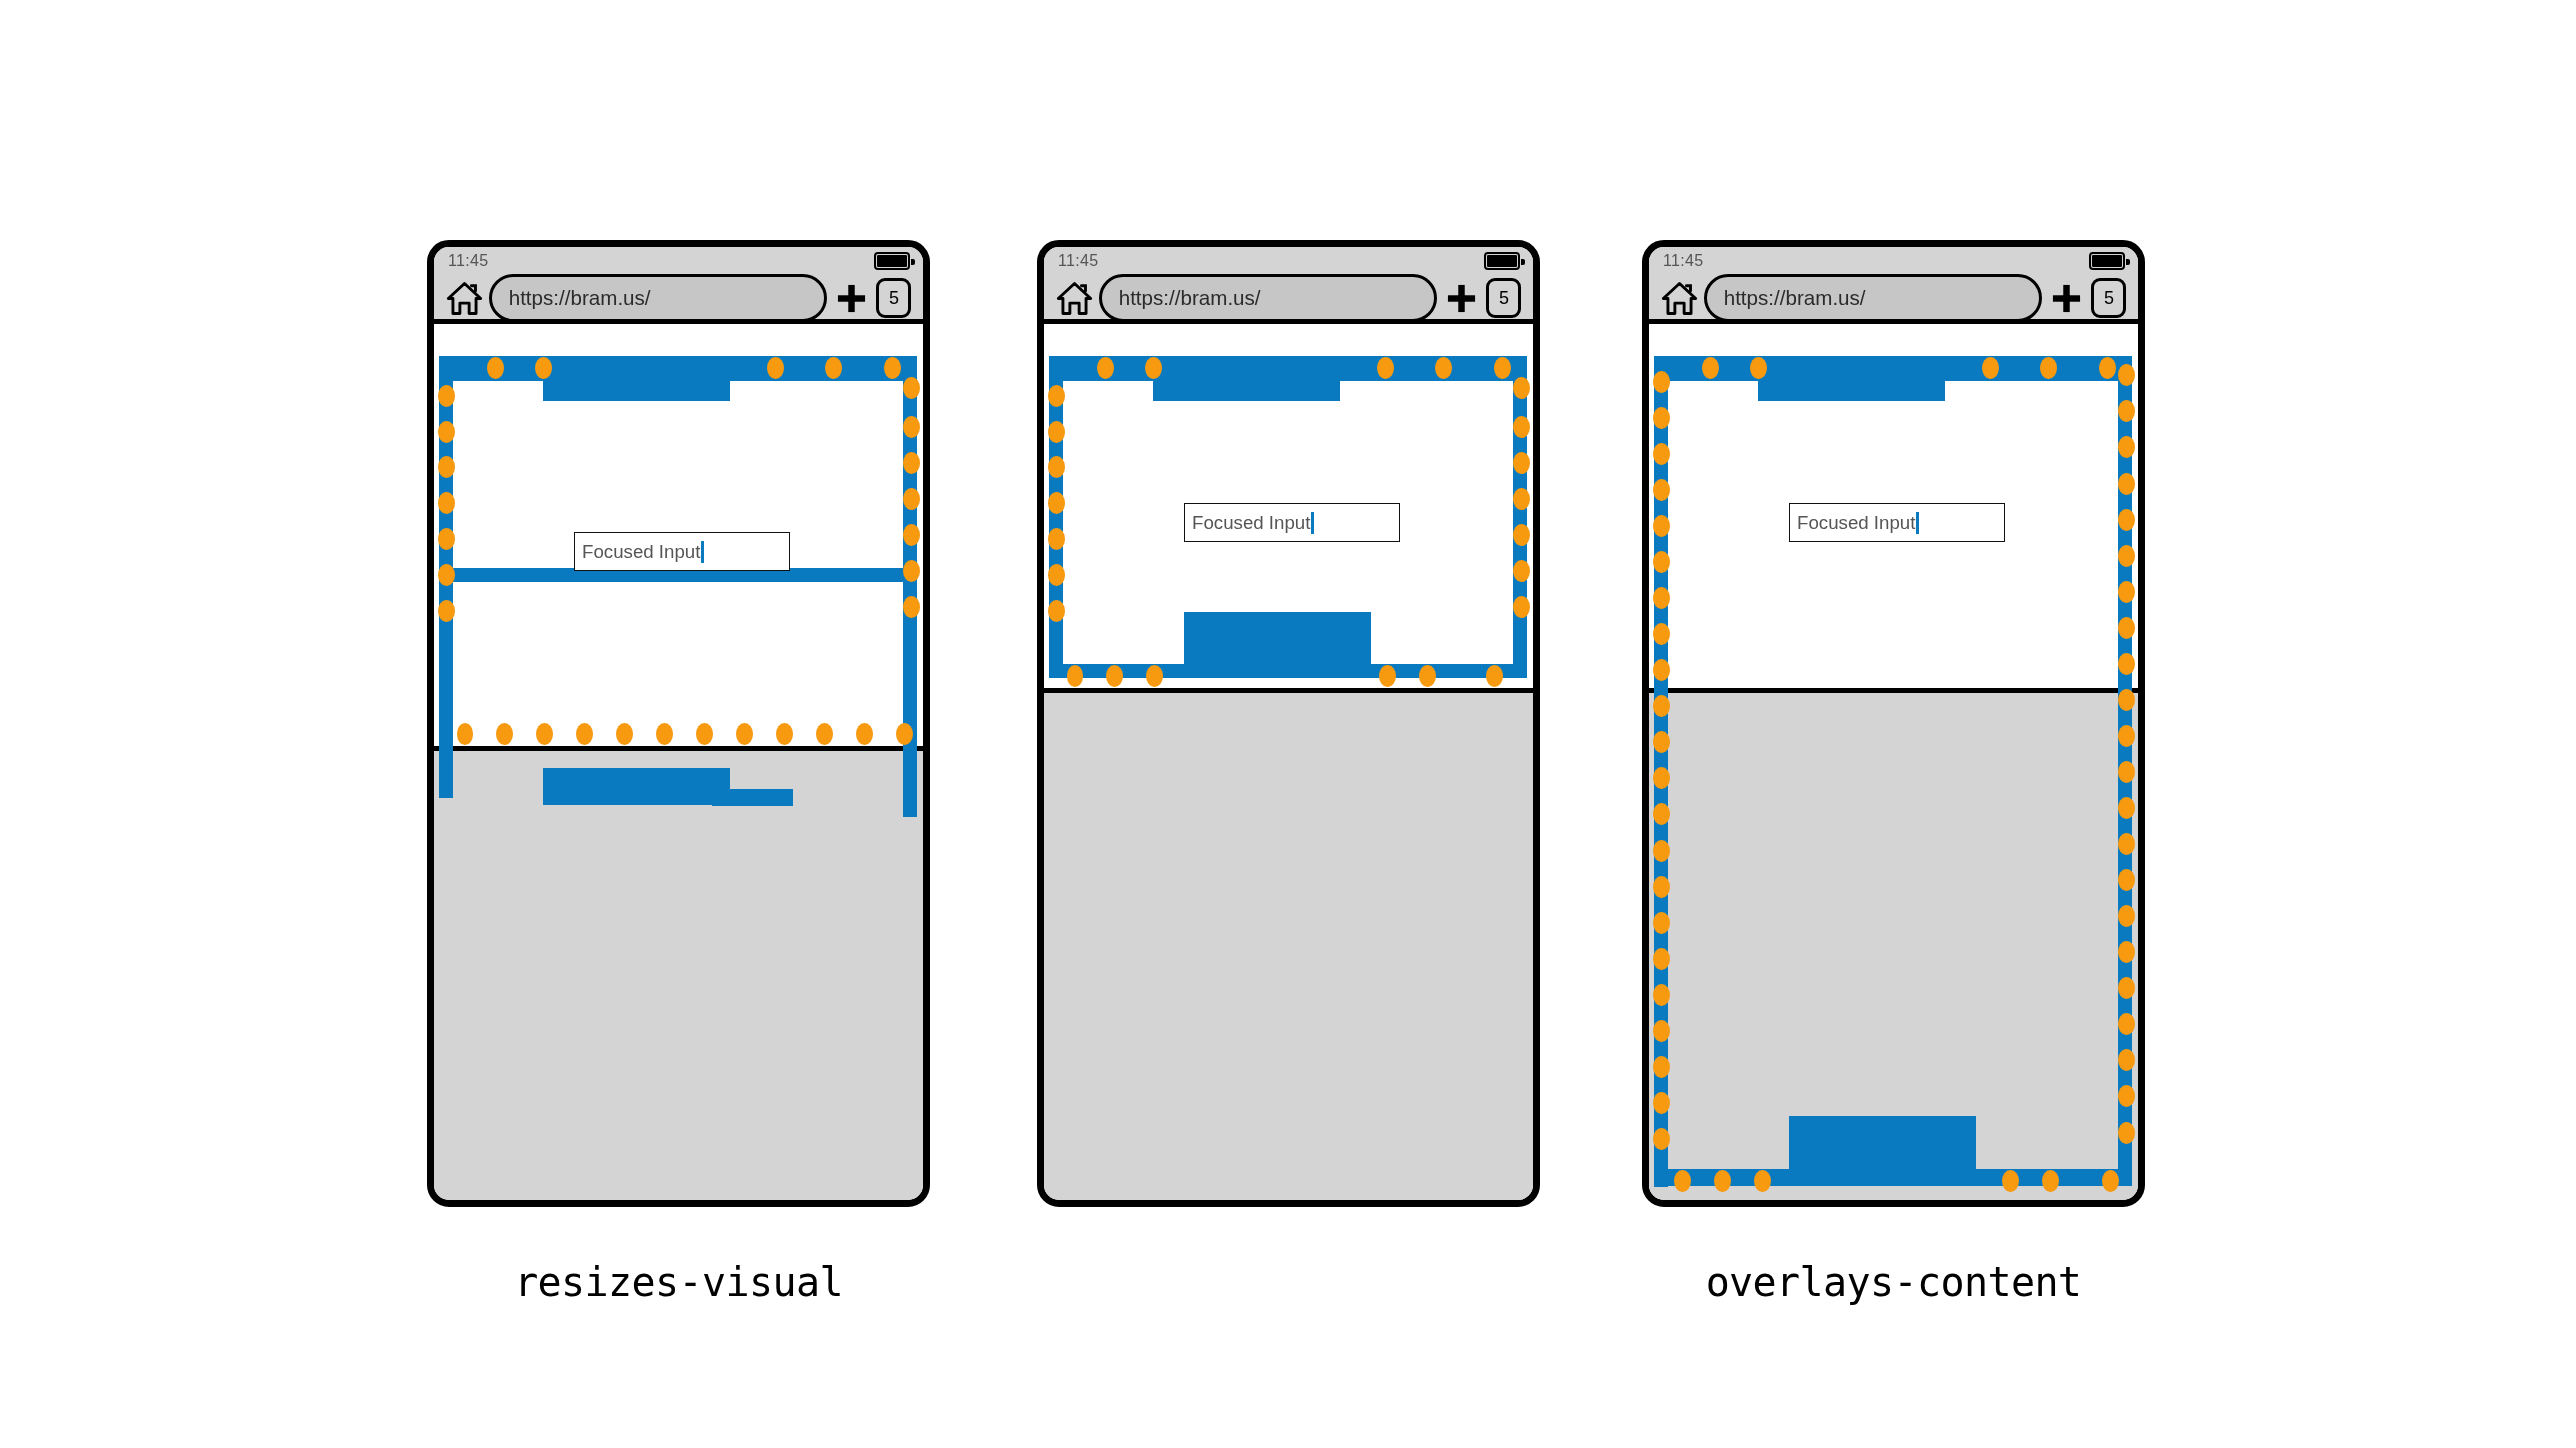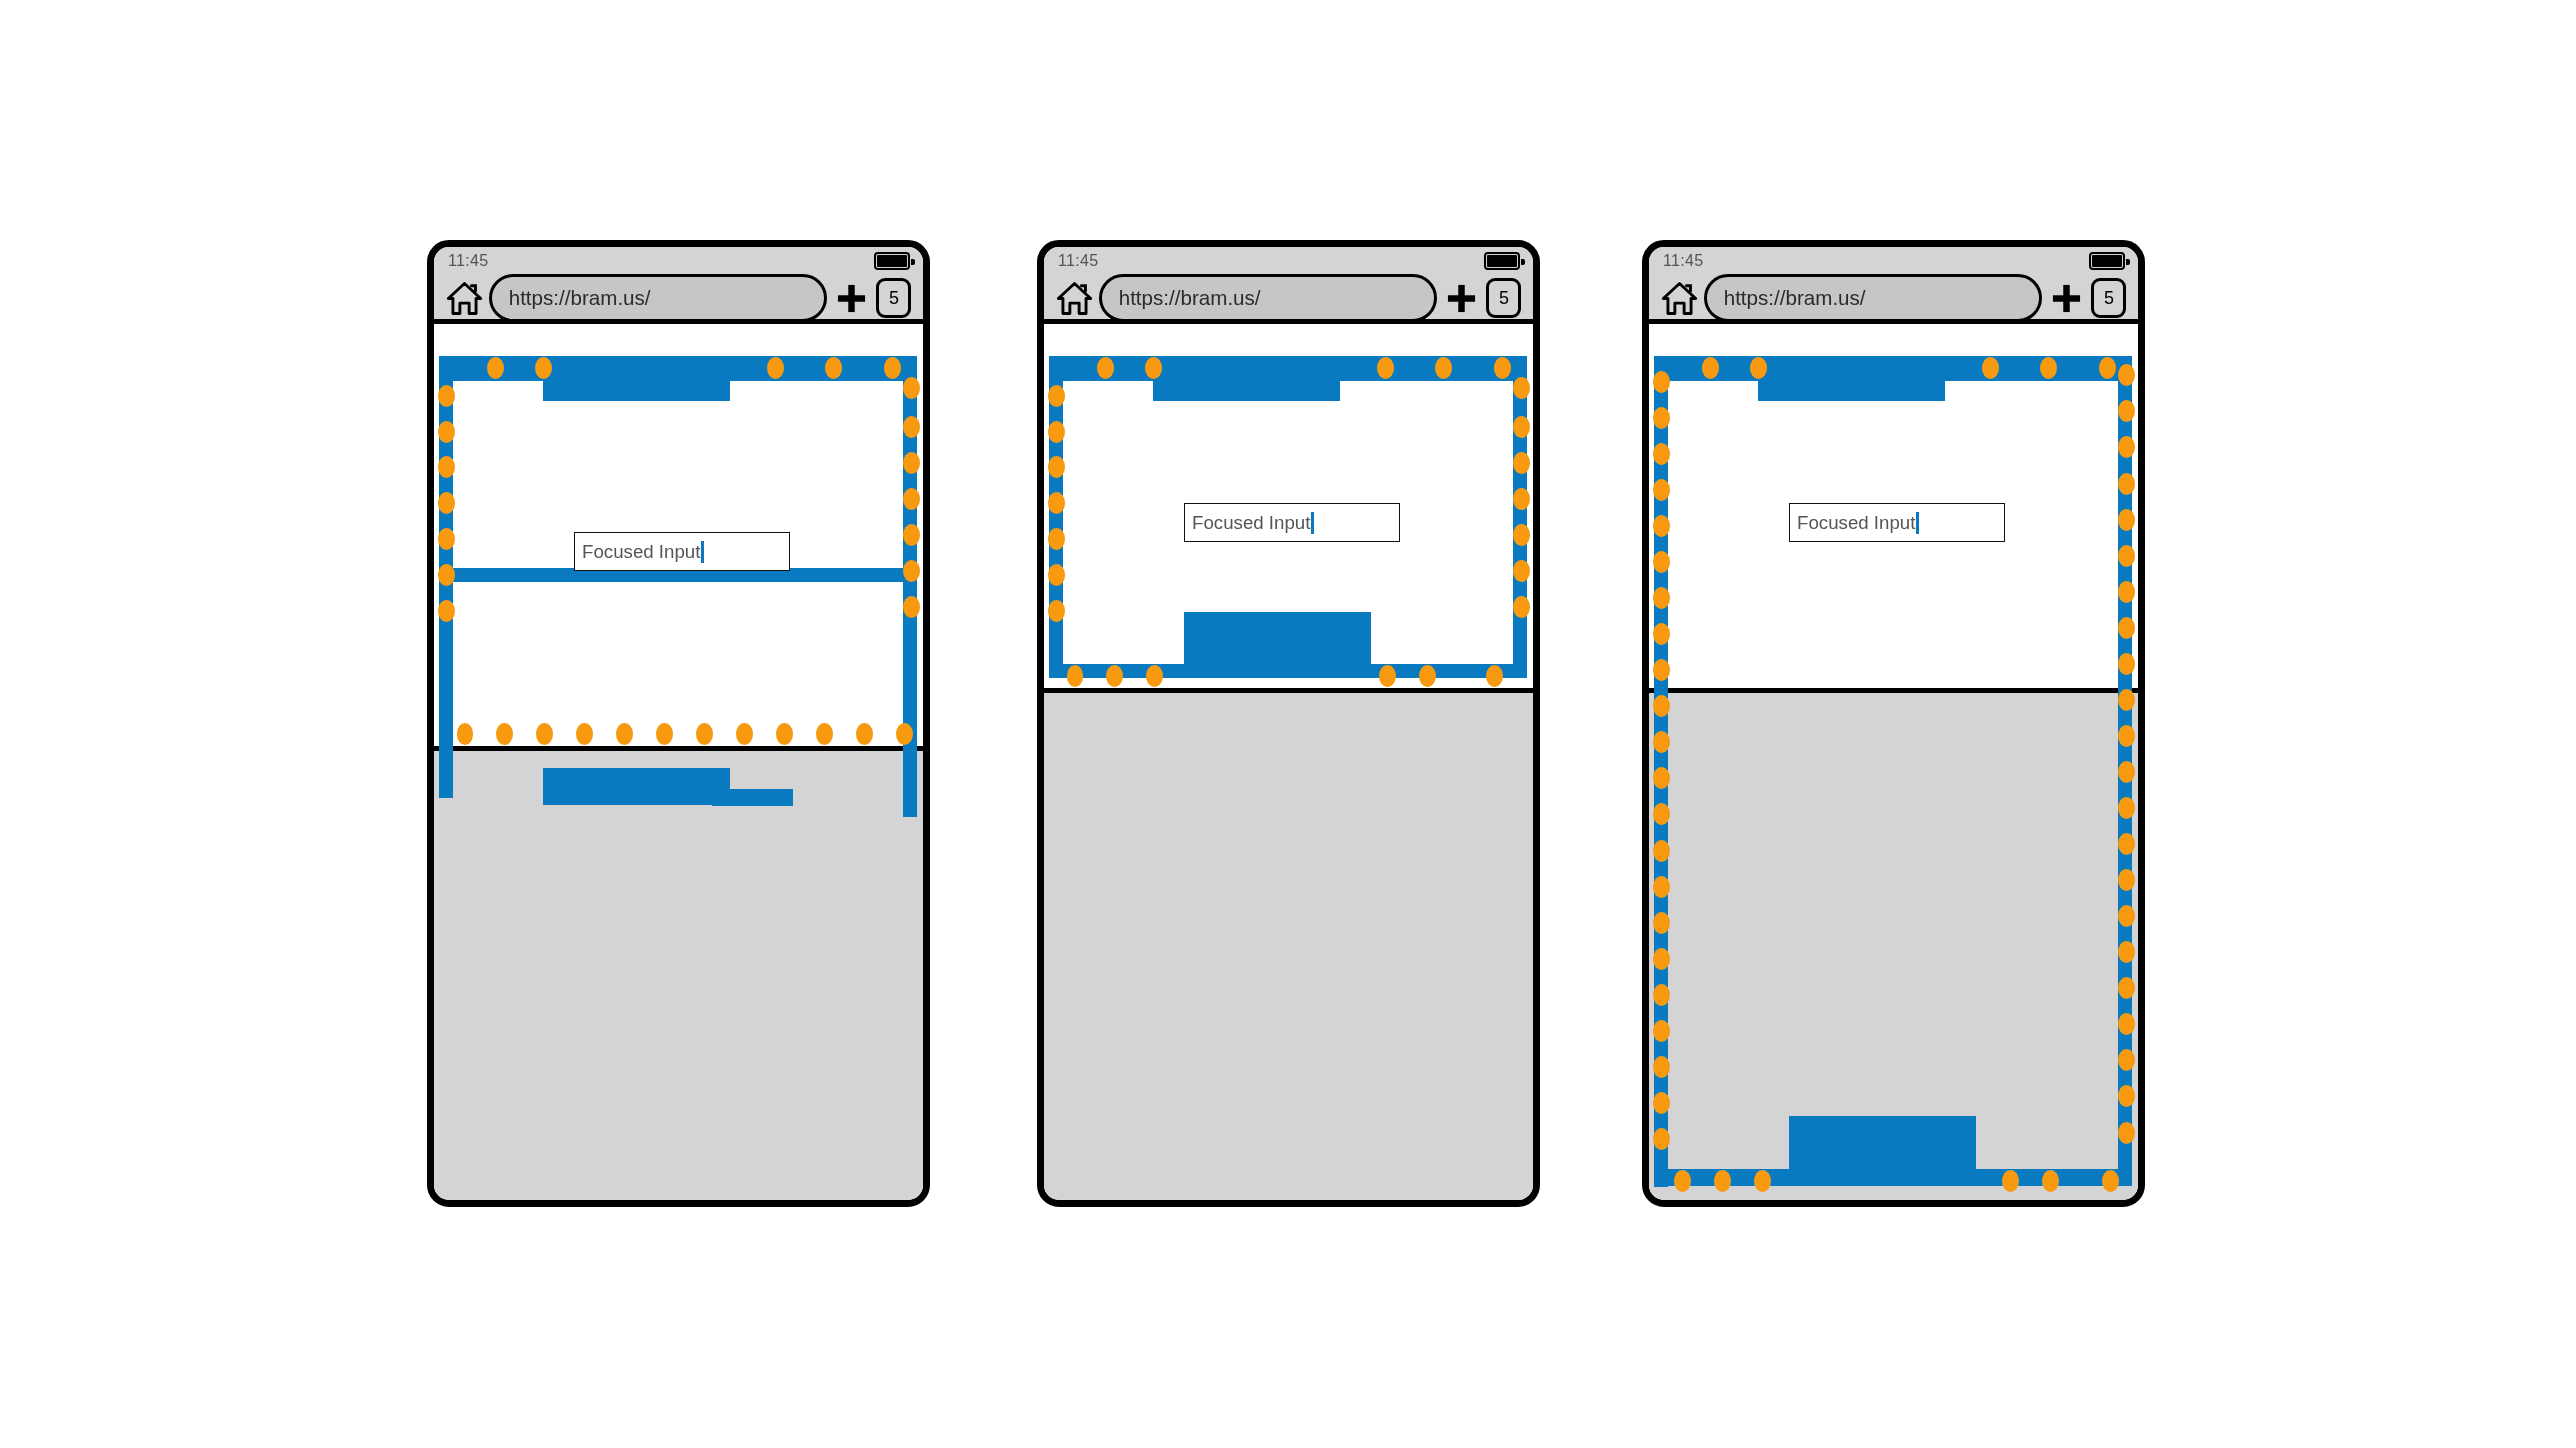--- a/index.html
+++ b/index.html
@@ -162,20 +162,21 @@
           <div class="dot" style="left: 382px; top: 367px;"></div>
           <div class="dot" style="left: 422px; top: 367px;"></div>
           <div class="dot" style="left: 462px; top: 367px;"></div>
         </div>
         <div class="focused-input" style="left: 140px; top: 176px;">
           <span class="fi-text">Focused Input</span>
           <span class="fi-caret"></span>
         </div>
       </div>
     </div>
+    <div class="caption" style="left: 427px;">resizes-visual</div>
     <div class="phone" style="left: 1037px;">
       <div class="chrome">
         <div class="statusrow">
           <div class="clock">11:45</div>
           <div class="battery"></div>
         </div>
         <div class="toolbar">
           <span class="home-icon"><svg viewBox="0 0 64 64" width="37" height="37" aria-hidden="true">
               <path d="M32 6 L60 32 L52 32 L52 58 L40 58 L40 40 L24 40 L24 58 L12 58 L12 32 L4 32 Z" fill="none" stroke="#000" stroke-width="5" stroke-linejoin="round"></path>
               <path d="M44 10 h7 v9" fill="none" stroke="#000" stroke-width="5" stroke-linecap="round"></path>
@@ -326,14 +327,15 @@
           <div class="dot" style="left: 353px; top: 814px;"></div>
           <div class="dot" style="left: 393px; top: 814px;"></div>
           <div class="dot" style="left: 453px; top: 814px;"></div>
         </div>
         <div class="focused-input" style="left: 140px; top: 147px;">
           <span class="fi-text">Focused Input</span>
           <span class="fi-caret"></span>
         </div>
       </div>
     </div>
+    <div class="caption" style="left: 1642px;">overlays-content</div>
   </div>
 
 
 </body></html>

